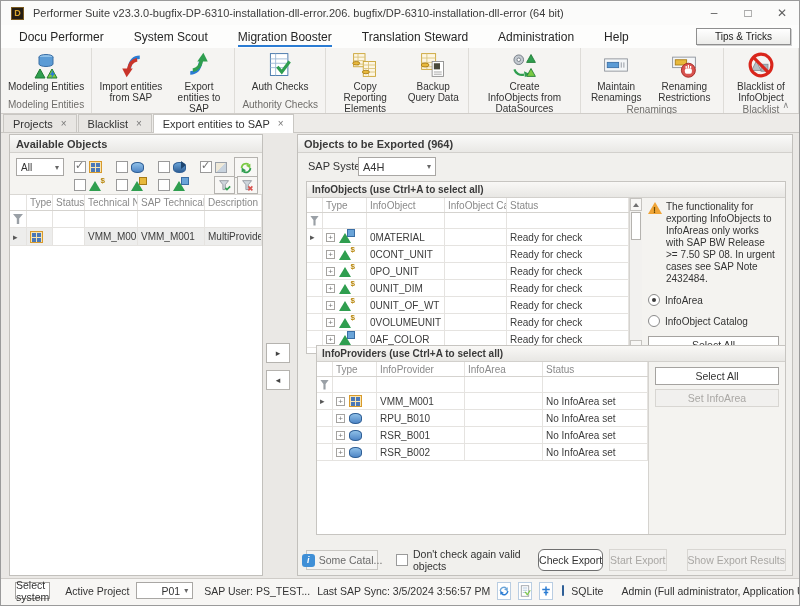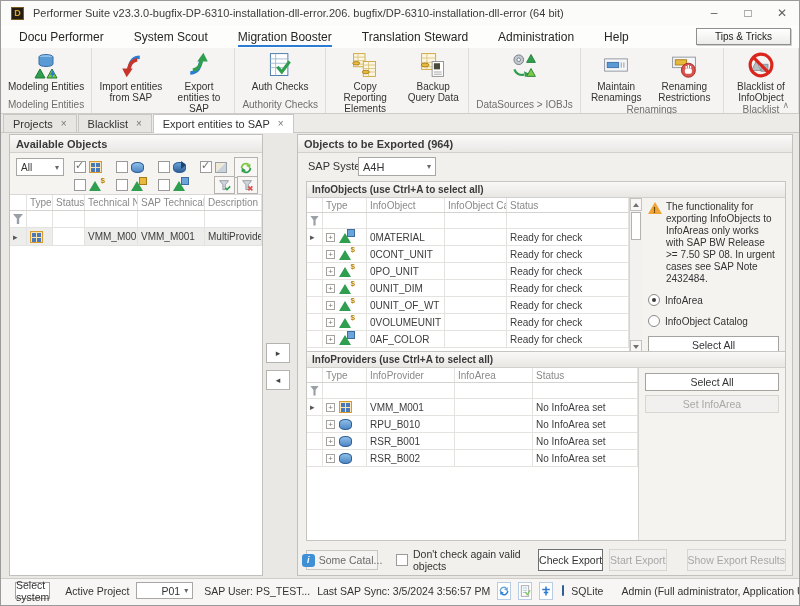--- a/index.html
+++ b/index.html
@@ -218,20 +218,21 @@
       <div class="rg-buttons">
         <div class="ribbon-btn">
           <svg viewBox="0 0 32 32">
               <circle cx="10" cy="10" r="5.5" fill="#c3c9d0" stroke="#6d757e"></circle>
               <circle cx="10" cy="10" r="2" fill="#fff" stroke="#6d757e"></circle>
               <path d="M5 21 a9 9 0 0 0 11 6" stroke="#2f9e4f" stroke-width="2.5" fill="none"></path>
               <polygon points="17,30 16,23 22,26" fill="#2f9e4f"></polygon>
               <polygon points="19,13 24,4 29,13" fill="#2f9e4f" stroke="#1f7a33"></polygon>
               <polygon points="19,29 24,20 29,29" fill="#7ac943" stroke="#1f7a33"></polygon>
             </svg>
+          <span>Create InfoObjects from DataSources</span>
         </div>
       </div>
       <div class="rg-label">DataSources &gt; IOBJs</div>
     </div>
     <div class="ribbon-group">
       <div class="rg-buttons">
         <div class="ribbon-btn">
           <svg viewBox="0 0 32 32">
               <rect x="3" y="9" width="26" height="14" fill="#f4f6f8" stroke="#8a9099"></rect>
               <rect x="6" y="13" width="13" height="6" fill="#5b9bd5" stroke="#3a6ea5"></rect>
@@ -509,21 +510,21 @@
             <div class="radio-row">
               <span class="radio" data-checked="false"></span>
               <span>InfoObject Catalog</span>
             </div>
             <div class="btn full" style="margin-top:9px;">Select All</div>
             <div class="btn full disabled" style="margin-top:4px;">Set Catalog/InfoArea</div>
           </div>
         </div>
       </div>
 
-      <div class="group" style="top:216px;height:190px;">
+      <div class="group" style="top:210px;height:190px;margin-left:10px;">
         <div class="group-header">InfoProviders (use Ctrl+A to select all)</div>
         <div class="group-body" style="height:172px;">
           <div class="tbl" style="width:332px;border-right:1px solid #d5d3cf;">
             <div class="trow hdr" style="height:15px;">
               <span class="c" style="width:16px;"></span>
               <span class="c" style="width:44px;">Type</span>
               <span class="c" style="width:88px;">InfoProvider</span>
               <span class="c" style="width:78px;">InfoArea</span>
               <span class="c cf">Status</span>
             </div>
@@ -587,21 +588,21 @@
         </div>
       </div>
 
       <div class="rp-footer">
         <div class="btn" style="width:72px;height:20px;gap:4px;background:#f4f3f1;border-color:#c8c6c2;color:#6a6a6a;">
           <span class="ic-info">i</span>
           <span>Some Catal...</span>
         </div>
         <span class="cb" style="margin-left:18px;" data-checked="false"></span>
         <span style="margin-left:5px;">Don't check again valid objects</span>
-        <div class="btn primary" style="width:76px;height:22px;margin-left:12px;">Check Export</div>
+        <div class="btn primary" style="width:76px;height:22px;margin-left:12px;border-radius:6px;">Check Export</div>
         <div class="btn disabled" style="width:72px;height:22px;margin-left:6px;">Start Export</div>
         <div class="btn disabled" style="width:102px;height:22px;margin-left:20px;">Show Export Results</div>
       </div>
     </div>
   </div>
 
   <div class="statusbar">
     <svg viewBox="0 0 16 16" width="14" height="16">
         <rect x="3" y="1" width="10" height="4" rx="1.5" fill="#cfd3d8" stroke="#7e868d"></rect>
         <rect x="3" y="6" width="10" height="4" rx="1.5" fill="#cfd3d8" stroke="#7e868d"></rect>

